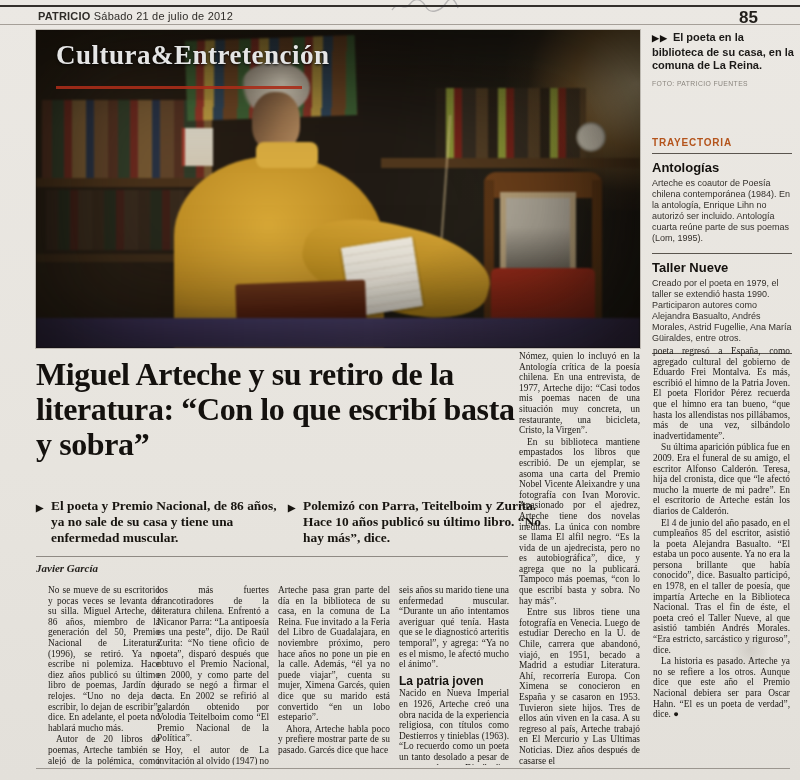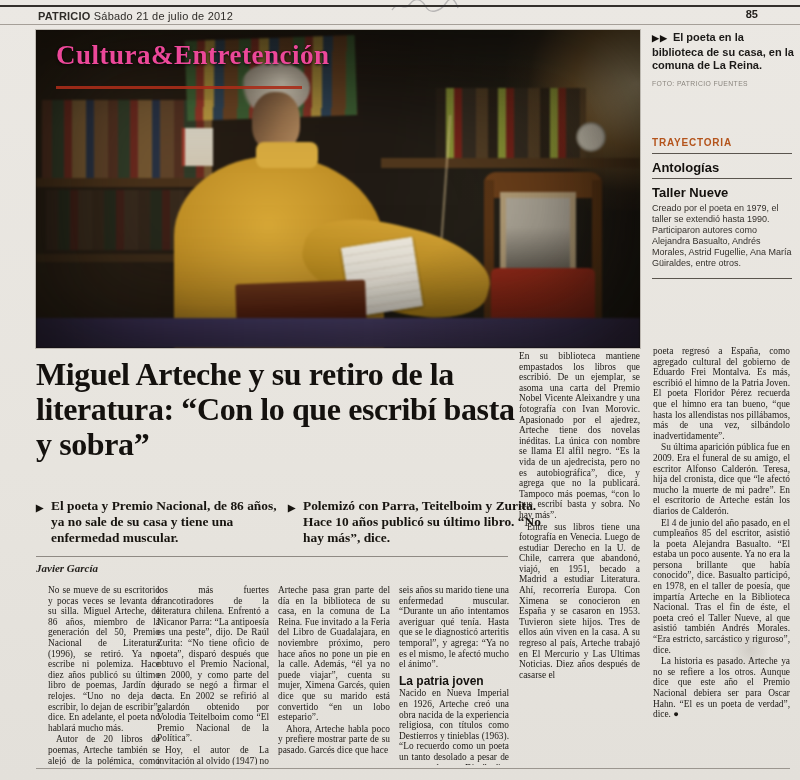--- a/index.html
+++ b/index.html
@@ -7,21 +7,21 @@
     width:800px;height:780px;position:relative;overflow:hidden;
     background:linear-gradient(180deg,#ebe8e3 0%,#e7e4de 60%,#e3e0da 100%);
     font-family:"Liberation Sans",sans-serif;color:#1d1a16;
   }
   .artifact-smudge{position:absolute;right:30px;top:630px;width:40px;height:40px;border-radius:50%;
     background:radial-gradient(circle,rgba(120,110,100,0.18),transparent 70%);}
   
   .top-rule{position:absolute;left:0;top:5px;width:800px;height:2px;background:#34302c;}
   .header-row{position:absolute;left:38px;top:10px;font-size:11px;color:#2f2c28;letter-spacing:0.2px;}
   .masthead{font-weight:bold;}
-  .page-number{position:absolute;right:42px;top:8px;font-weight:bold;font-size:11px;color:#211e1a;}
+  .page-number{position:absolute;right:42px;top:8px;font-weight:bold;font-size:17px;color:#211e1a;}
   .header-rule{position:absolute;left:0;top:24px;width:800px;height:1px;background:#a59f98;}
   .pen-scribble{position:absolute;left:390px;top:-2px;opacity:0.55;}
   
   .photo{position:absolute;left:36px;top:30px;width:604px;height:318px;overflow:hidden;
     background:#221a12;box-shadow:0 0 0 1px rgba(60,50,40,0.25);}
   .photo-art{position:absolute;left:0;top:0;width:604px;height:318px;
     filter:blur(1.3px) saturate(0.92);
     background:linear-gradient(100deg,#2c2115 0%,#261c12 30%,#201a13 55%,#242017 75%,#1c1813 100%);}
   .photo-art div{position:absolute;}
   .ph-glow{left:470px;top:-50px;width:240px;height:230px;
@@ -62,21 +62,21 @@
     background:repeating-linear-gradient(180deg,#eee9dd 0 8px,#d9d2c2 8px 9px);
     box-shadow:0 1px 3px rgba(0,0,0,0.5);}
   .ph-deskbook{left:200px;top:252px;width:130px;height:48px;transform:rotate(-2deg);border-radius:3px;
     background:linear-gradient(180deg,#6e3418,#4e1408);}
   .ph-desk{left:0;top:288px;width:604px;height:30px;
     background:linear-gradient(90deg,#322a4e,#4c3f74 35%,#55477e 55%,#3f3463);}
   .photo-vignette{position:absolute;left:0;top:0;width:604px;height:318px;
     box-shadow:inset 0 0 90px 35px rgba(8,6,4,0.6);
     background:radial-gradient(ellipse at 30% 55%,transparent 40%,rgba(10,8,6,0.35) 88%);}
   .section-title{position:absolute;left:20px;top:10px;font-family:"Liberation Serif",serif;
-    font-weight:bold;font-size:27px;color:#ec4899;letter-spacing:0.5px;
+    font-weight:bold;font-size:27px;color:#e5e5e5;letter-spacing:0.5px;
     text-shadow:0 1px 3px rgba(0,0,0,0.85);}
   .section-underline{position:absolute;left:20px;top:56px;width:246px;height:3px;background:#a92c18;opacity:0.9;}
   
   .caption{position:absolute;left:652px;top:31px;width:142px;font-size:11px;font-weight:bold;
     line-height:13.5px;color:#1c1a18;}
   .caption .arrows{color:#14110e;font-size:9px;letter-spacing:1px;margin-right:2px;}
   .photo-credit{margin-top:4px;font-size:6.8px;font-weight:normal;letter-spacing:0.4px;color:#8a857e;}
   
   .sidebar{position:absolute;left:652px;top:137px;width:140px;}
   .sb-title{font-size:10px;font-weight:bold;letter-spacing:0.8px;color:#b4541c;margin-bottom:5px;}
@@ -159,20 +159,21 @@
 <div class="caption">
   <span class="arrows">▶▶</span>
   <span>El poeta en la biblioteca de su casa, en la comuna de La Reina.</span>
   <div class="photo-credit">FOTO: PATRICIO FUENTES</div>
 </div>
 
 <div class="sidebar">
   <div class="sb-title">TRAYECTORIA</div>
   <div class="sb-rule"></div>
   <div class="sb-heading">Antologías</div>
+  <p class="sb-text">Arteche es coautor de Poesía chilena contemporánea (1984). En la antología, Enrique Lihn no autorizó ser incluido. Antología cuarta reúne parte de sus poemas (Lom, 1995).</p>
   <div class="sb-rule"></div>
   <div class="sb-heading">Taller Nueve</div>
   <p class="sb-text">Creado por el poeta en 1979, el taller se extendió hasta 1990. Participaron autores como Alejandra Basualto, Andrés Morales, Astrid Fugellie, Ana María Güiraldes, entre otros.</p>
   <div class="sb-rule"></div>
 </div>
 
 <h1 class="headline" style="margin:0;">Miguel Arteche y su retiro de la literatura: “Con lo que escribí basta y sobra”</h1>
 
 <div class="bullet bullet-1">
   <span class="arrow">▶</span>
@@ -197,20 +198,21 @@
 <div class="bcol col-3">
   <p>Arteche pasa gran parte del día en la biblioteca de su casa, en la comuna de La Reina. Fue invitado a la Feria del Libro de Guadalajara, en noviembre próximo, pero hace años no pone un pie en la calle. Además, “él ya no puede viajar”, cuenta su mujer, Ximena Garcés, quien dice que su marido está convertido “en un lobo estepario”.</p>
   <p>Ahora, Arteche habla poco y prefiere mostrar parte de su pasado. Garcés dice que hace</p>
 </div>
 <div class="bcol col-4">
   <p>seis años su marido tiene una enfermedad muscular. “Durante un año intentamos averiguar qué tenía. Hasta que se le diagnosticó arteritis temporal”, y agrega: “Ya no es el mismo, le afectó mucho el ánimo”.</p>
   <p class="subhead">La patria joven</p>
   <p style="text-indent:0;">Nacido en Nueva Imperial en 1926, Arteche creó una obra nacida de la experiencia religiosa, con títulos como Destierros y tinieblas (1963). “Lo recuerdo como un poeta un tanto desolado a pesar de su cercanía con Dios”, dice Naín</p>
 </div>
 <div class="bcol col-5">
+  <p>Nómez, quien lo incluyó en la Antología crítica de la poesía chilena. En una entrevista, de 1977, Arteche dijo: “Casi todos mis poemas nacen de una situación muy concreta, un restaurante, una bicicleta, Cristo, la Virgen”.</p>
   <p>En su biblioteca mantiene empastados los libros que escribió. De un ejemplar, se asoma una carta del Premio Nobel Vicente Aleixandre y una fotografía con Ivan Morovic. Apasionado por el ajedrez, Arteche tiene dos novelas inéditas. La única con nombre se llama El alfil negro. “Es la vida de un ajedrecista, pero no es autobiográfica”, dice, y agrega que no la publicará. Tampoco más poemas, “con lo que escribí basta y sobra. No hay más”.</p>
   <p>Entre sus libros tiene una fotografía en Venecia. Luego de estudiar Derecho en la U. de Chile, carrera que abandonó, viajó, en 1951, becado a Madrid a estudiar Literatura. Ahí, recorrería Europa. Con Ximena se conocieron en España y se casaron en 1953. Tuvieron siete hijos. Tres de ellos aún viven en la casa. A su regreso al país, Arteche trabajó en El Mercurio y Las Ultimas Noticias. Diez años después de casarse el</p>
 </div>
 <div class="bcol col-6">
   <p>poeta regresó a España, como agregado cultural del gobierno de Eduardo Frei Montalva. Es más, escribió el himno de la Patria Joven. El poeta Floridor Pérez recuerda que el himno era tan bueno, “que hasta los allendistas nos pillábamos, más de una vez, silbándolo inadvertidamente”.</p>
   <p>Su última aparición pública fue en 2009. Era el funeral de su amigo, el escritor Alfonso Calderón. Teresa, hija del cronista, dice que “le afectó mucho la muerte de mi padre”. En el escritorio de Arteche están los diarios de Calderón.</p>
   <p>El 4 de junio del año pasado, en el cumpleaños 85 del escritor, asistió la poeta Alejandra Basualto. “El estaba un poco ausente. Ya no era la persona brillante que había conocido”, dice. Basualto participó, en 1978, en el taller de poesía, que impartía Arteche en la Biblioteca Nacional. Tras el fin de éste, el poeta creó el Taller Nueve, al que asistió también Andrés Morales. “Era estricto, sarcástico y riguroso”, dice.</p>
   <p>La historia es pasado. Arteche ya no se refiere a los otros. Aunque dice que este año el Premio Nacional debiera ser para Oscar Hahn. “El es un poeta de verdad”, dice. ●</p>
 </div>
 

